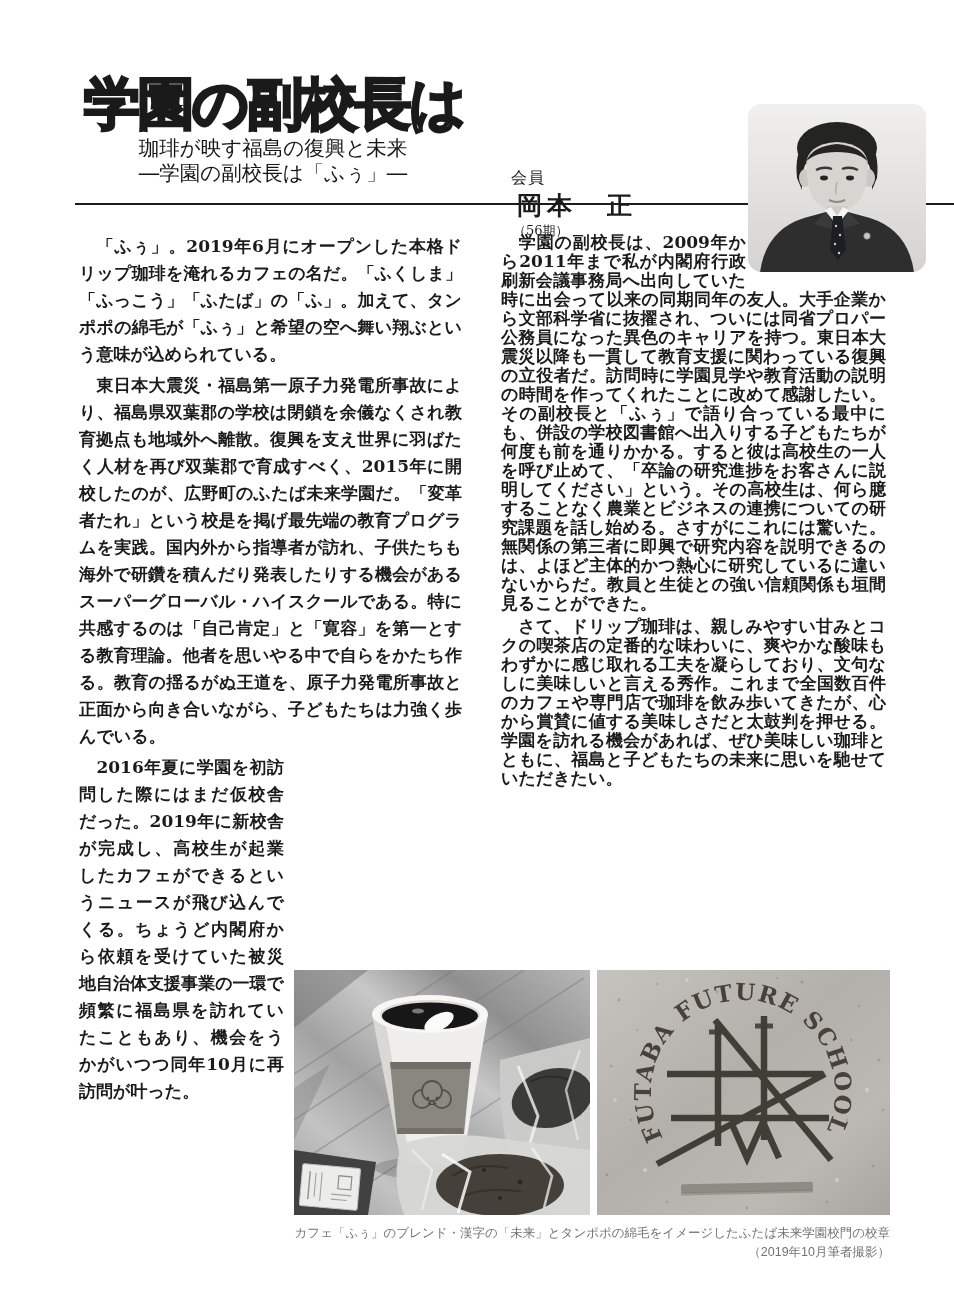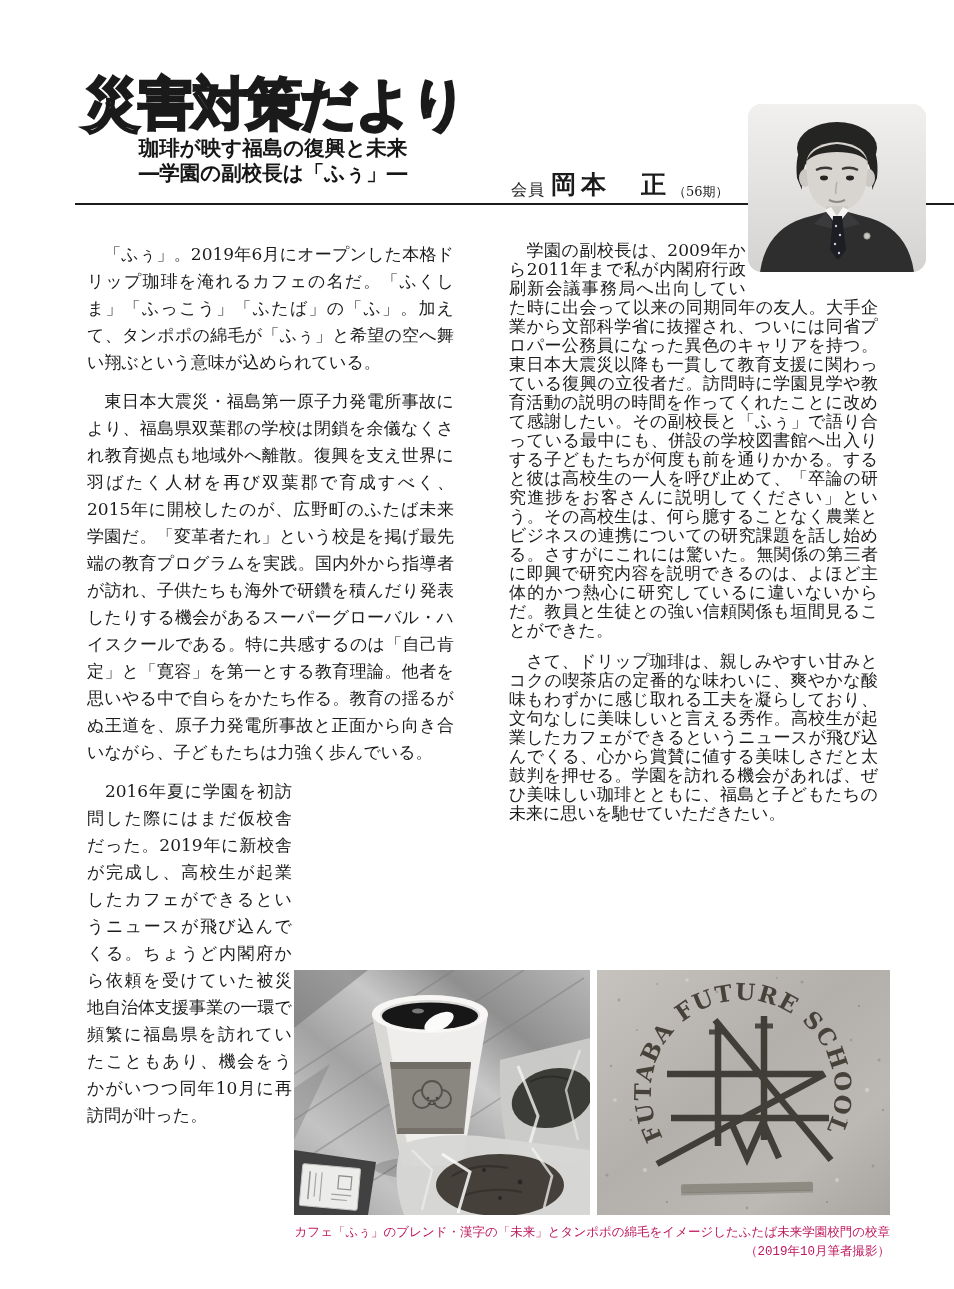--- a/index.html
+++ b/index.html
@@ -9,68 +9,68 @@
     font-family:"DejaVu Serif","Liberation Serif",serif; color:#1b1b1b;
   }
   
   .title-block{position:absolute; left:84px; top:72px; width:378px; text-align:center;}
   .main-title{
     margin:0; font-family:"DejaVu Sans","Liberation Sans",sans-serif;
     font-weight:900; font-size:56px; line-height:64px; letter-spacing:-2px;
     color:#ffffff; -webkit-text-stroke:2.6px #1a1a1a; white-space:nowrap;
   }
   .subtitle{
-    font-family:"DejaVu Sans","Liberation Sans",sans-serif; font-weight:bold;
+    font-family:"DejaVu Sans","Liberation Sans",sans-serif; font-weight:normal;
     font-size:20.5px; line-height:25px; color:#161616; white-space:nowrap;
   }
   .author-line{
-    position:absolute; left:511px; top:168px; display:flex; align-items:flex-end;
-    white-space:nowrap; z-index:3;
+    position:absolute; left:511px; top:168px; display:flex; align-items:flex-start;
+    white-space:nowrap; z-index:3;flex-direction:column;
   }
   .author-label{font-size:16px; letter-spacing:1px;}
   .author-name{font-size:25px; font-weight:bold; letter-spacing:5px; margin-left:6px;}
   .author-term{font-size:13px; margin-left:2px;}
   .rule{position:absolute; left:75px; top:203px; width:879px; height:0;
         border-top:2.2px solid #1c1c1c; z-index:1;}
   .portrait{
     position:absolute; left:748px; top:104px; width:178px; height:168px;
     border-radius:14px; overflow:hidden; z-index:2; background:#e5e4e2;
   }
   .portrait svg{display:block;}
   
   .col{position:absolute; top:229px; font-size:17px; line-height:27px;
        text-align:justify; text-justify:inter-character; z-index:1;}
-  .col p{margin:12px;}
+  .col p{margin:4px;font-weight:bold;}
   .col-left{left:75px; width:391px;}
   .col-right{left:497px; width:393px; line-height:19px;}
   .p-narrow{width:205px;}
   .photo-spacer{float:right; width:144px; height:52px;}
   
   .photo{position:absolute; top:970px; height:245px; overflow:hidden; z-index:2; background:#b5b3ae;}
   .photo svg{display:block;}
   .photo-coffee{left:294px; width:296px;}
   .photo-emblem{left:597px; width:293px;}
   .caption{
     position:absolute; left:294px; top:1224px; width:596px; text-align:right;
-    font-family:Liberation Mono, monospace;
-    font-size:12.5px; line-height:19px; color:#be185d; z-index:2;
+    font-family:Liberation Sans, sans-serif;
+    font-size:12.5px; line-height:19px; color:#737373; z-index:2;
   }
   .caption div{white-space:nowrap;}
   .arc-text{
     font-family:"DejaVu Serif","Liberation Serif",serif; font-weight:bold;
     font-size:23px; letter-spacing:6px; fill:#474239;
   }
 </style>
 </head>
 <body>
 
 <div class="page">
 
   <div class="title-block">
-    <h1 class="main-title">災害対策だより</h1>
+    <h1 class="main-title">学園の副校長は</h1>
     <div class="subtitle">珈琲が映す福島の復興と未来</div>
     <div class="subtitle">―学園の副校長は「ふぅ」―</div>
   </div>
 
   <div class="author-line">
     <span class="author-label">会員</span>
     <span class="author-name">岡本　正</span>
     <span class="author-term">（56期）</span>
   </div>
 
@@ -123,21 +123,21 @@
 
   <div class="col col-left">
     <p>　「ふぅ」。2019年6月にオープンした本格ドリップ珈琲を淹れるカフェの名だ。「ふくしま」「ふっこう」「ふたば」の「ふ」。加えて、タンポポの綿毛が「ふぅ」と希望の空へ舞い翔ぶという意味が込められている。</p>
     <p>　東日本大震災・福島第一原子力発電所事故により、福島県双葉郡の学校は閉鎖を余儀なくされ教育拠点も地域外へ離散。復興を支え世界に羽ばたく人材を再び双葉郡で育成すべく、2015年に開校したのが、広野町のふたば未来学園だ。「変革者たれ」という校是を掲げ最先端の教育プログラムを実践。国内外から指導者が訪れ、子供たちも海外で研鑽を積んだり発表したりする機会があるスーパーグローバル・ハイスクールである。特に共感するのは「自己肯定」と「寛容」を第一とする教育理論。他者を思いやる中で自らをかたち作る。教育の揺るがぬ王道を、原子力発電所事故と正面から向き合いながら、子どもたちは力強く歩んでいる。</p>
     <p class="p-narrow">　2016年夏に学園を初訪問した際にはまだ仮校舎だった。2019年に新校舎が完成し、高校生が起業したカフェができるというニュースが飛び込んでくる。ちょうど内閣府から依頼を受けていた被災地自治体支援事業の一環で頻繁に福島県を訪れていたこともあり、機会をうかがいつつ同年10月に再訪問が叶った。</p>
   </div>
 
   <div class="col col-right">
     <div class="photo-spacer"></div>
     <p>　学園の副校長は、2009年から2011年まで私が内閣府行政刷新会議事務局へ出向していた時に出会って以来の同期同年の友人。大手企業から文部科学省に抜擢され、ついには同省プロパー公務員になった異色のキャリアを持つ。東日本大震災以降も一貫して教育支援に関わっている復興の立役者だ。訪問時に学園見学や教育活動の説明の時間を作ってくれたことに改めて感謝したい。その副校長と「ふぅ」で語り合っている最中にも、併設の学校図書館へ出入りする子どもたちが何度も前を通りかかる。すると彼は高校生の一人を呼び止めて、「卒論の研究進捗をお客さんに説明してください」という。その高校生は、何ら臆することなく農業とビジネスの連携についての研究課題を話し始める。さすがにこれには驚いた。無関係の第三者に即興で研究内容を説明できるのは、よほど主体的かつ熱心に研究しているに違いないからだ。教員と生徒との強い信頼関係も垣間見ることができた。</p>
-    <p>　さて、ドリップ珈琲は、親しみやすい甘みとコクの喫茶店の定番的な味わいに、爽やかな酸味もわずかに感じ取れる工夫を凝らしており、文句なしに美味しいと言える秀作。高校生が起業したカフェができるというニュースが飛び込んでくる、心から賞賛に値する美味しさだと太鼓判を押せる。学園を訪れる機会があれば、ぜひ美味しい珈琲とともに、福島と子どもたちの未来に思いを馳せていただきたい。</p>
+    <p>　さて、ドリップ珈琲は、親しみやすい甘みとコクの喫茶店の定番的な味わいに、爽やかな酸味もわずかに感じ取れる工夫を凝らしており、文句なしに美味しいと言える秀作。これまで全国数百件のカフェや専門店で珈琲を飲み歩いてきたが、心から賞賛に値する美味しさだと太鼓判を押せる。学園を訪れる機会があれば、ぜひ美味しい珈琲とともに、福島と子どもたちの未来に思いを馳せていただきたい。</p>
   </div>
 
   <div class="photo photo-coffee">
     <svg width="296" height="245" viewBox="0 0 296 245" xmlns="http://www.w3.org/2000/svg">
       <defs>
         <linearGradient id="wood" x1="0" y1="1" x2="1" y2="0">
           <stop offset="0" stop-color="#9b9b9b"></stop>
             <stop offset="0.22" stop-color="#c3c3c3"></stop>
           <stop offset="0.40" stop-color="#a2a2a2"></stop>
             <stop offset="0.58" stop-color="#c8c8c8"></stop>

